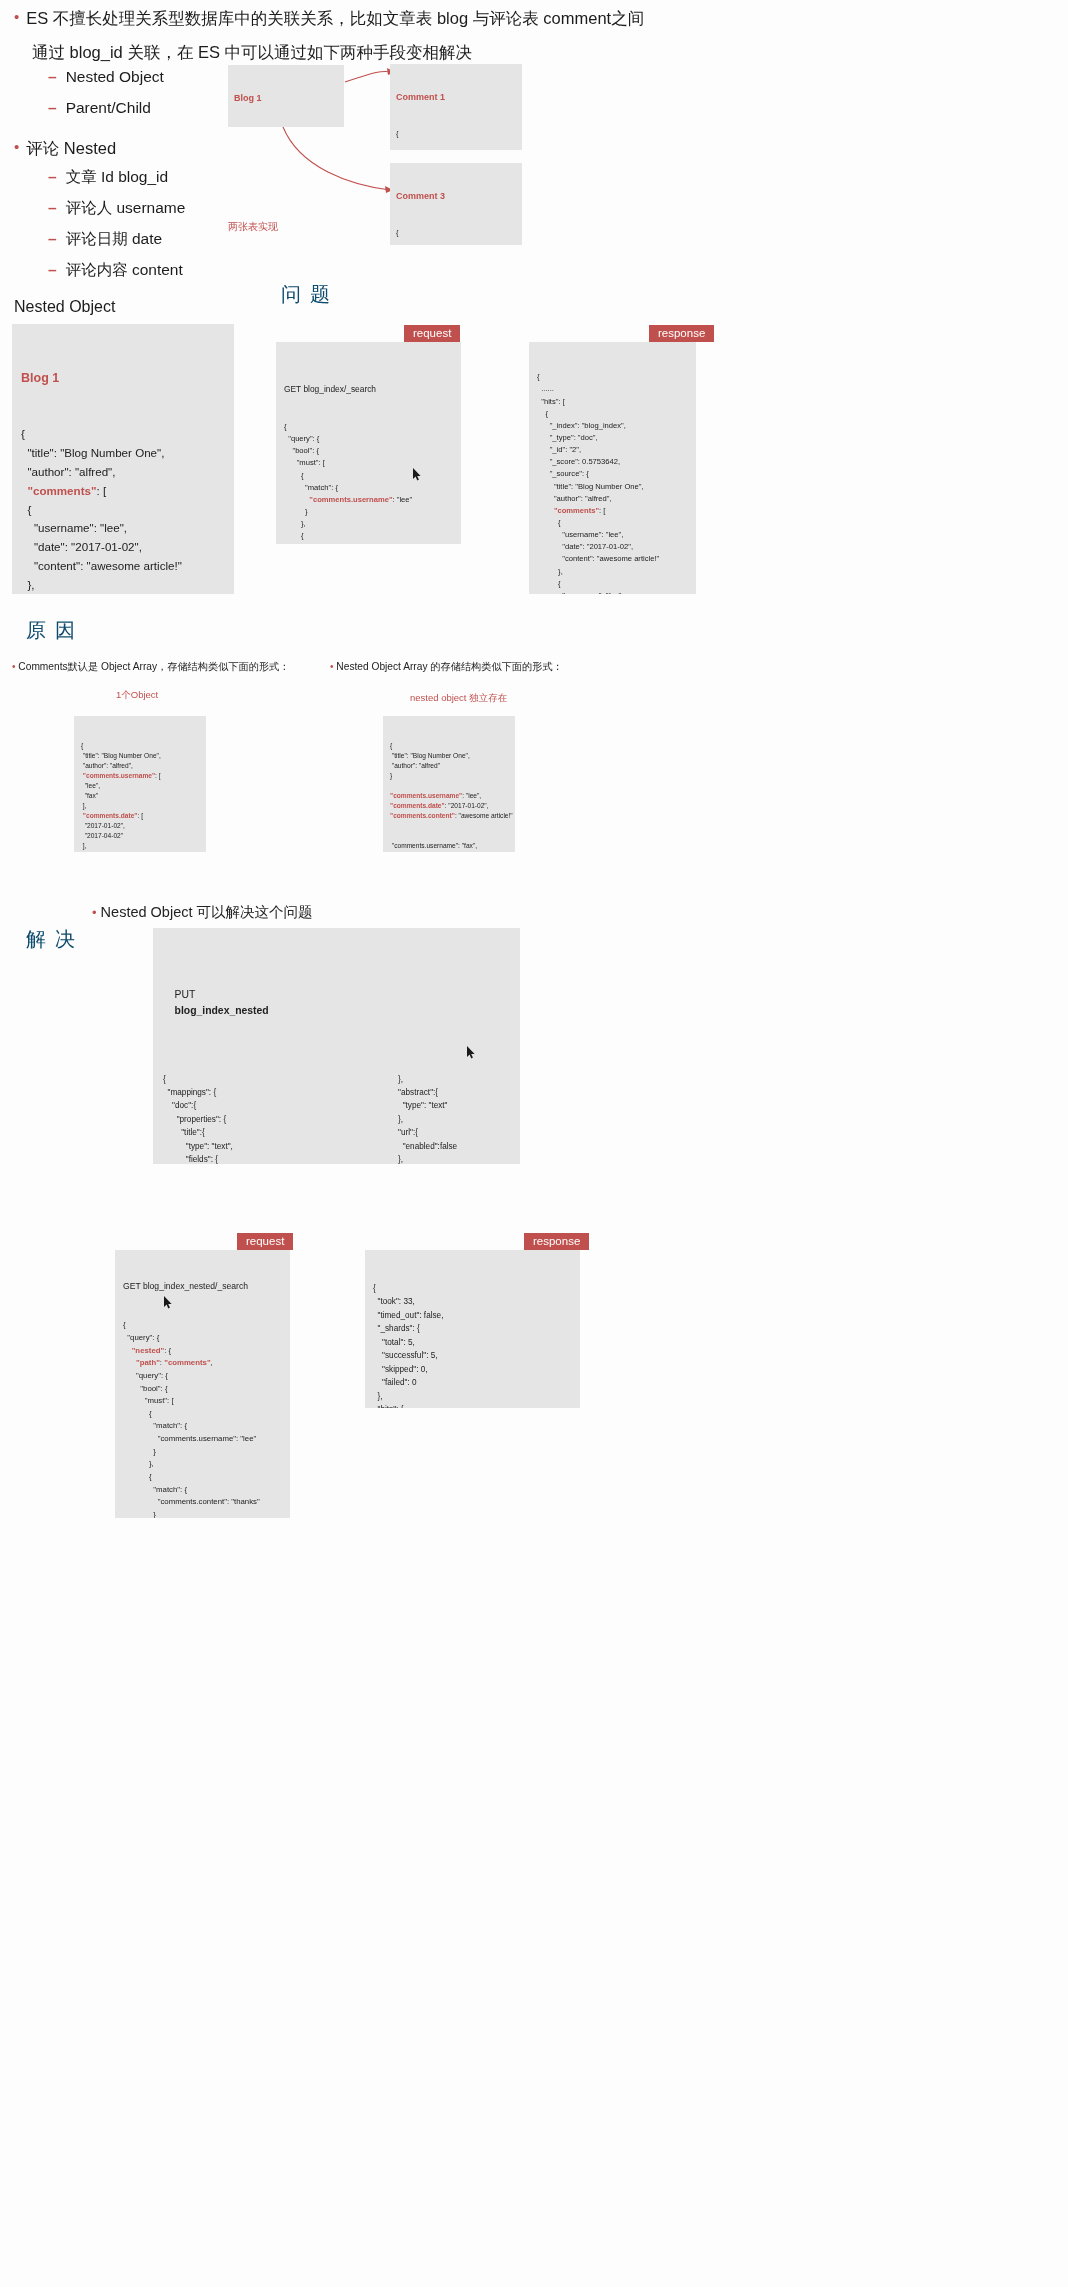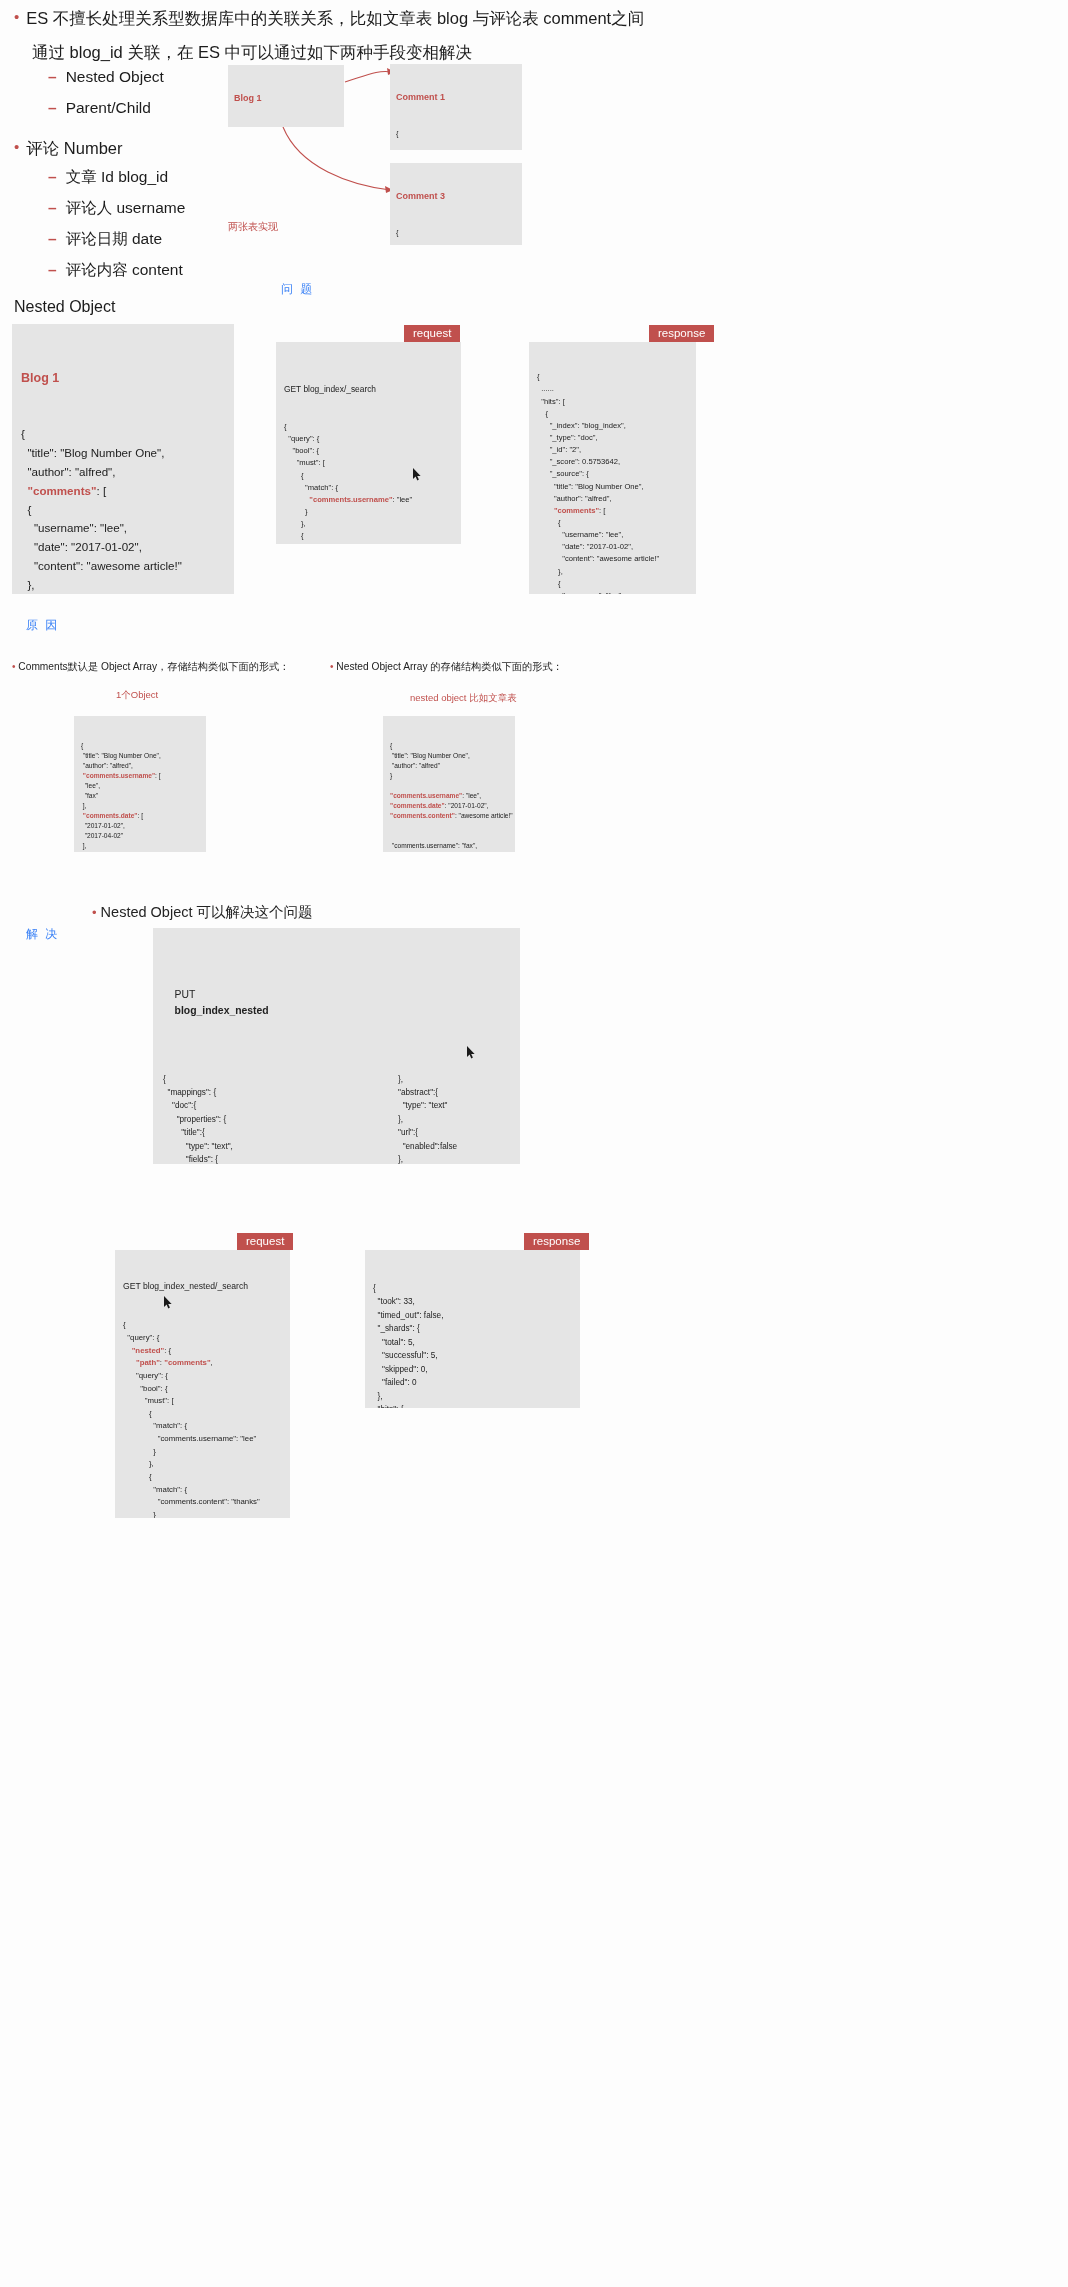--- a/index.html
+++ b/index.html
@@ -14,22 +14,22 @@
   .abs { position:absolute; }
 
   
   .b1 { font-size:16.5px; line-height:1.55; color:#1c1c1c; white-space:nowrap; }
   .b1 .dot { color:#c0504d; font-size:15px; margin-right:7px; vertical-align:2px; }
   .b2 { font-size:15.5px; color:#1c1c1c; white-space:nowrap; }
   .b2 .dash { color:#c0504d; margin-right:9px; font-weight:600; }
 
   
   .sec-title { font-size:16px; color:#1c1c1c; white-space:nowrap; }
-  .cn-big { font-size:12px; color:#3b82f6; letter-spacing:2px; white-space:nowrap;
-            font-family:Liberation Sans, sans-serif; }
+  .cn-big { font-size:20px; color:#0c4a6e; letter-spacing:2px; white-space:nowrap;
+            font-family:Liberation Serif, serif; }
 
   
   .codebox {
     background:#e5e5e5; color:#222;
     font-family:"Liberation Sans","DejaVu Sans",sans-serif;
     white-space:pre;
     overflow:hidden;
   }
   .cap { color:#c0504d; font-weight:bold; }
   .red { color:#c0504d; }
@@ -63,21 +63,21 @@
 <div class="abs b1" style="left:32px; top:40px;">
   <span>通过 blog_id  关联，在 ES 中可以通过如下两种手段变相解决</span>
 </div>
 <div class="abs b2" style="left:48px; top:68px;">
   <span class="dash">–</span><span>Nested Object</span>
 </div>
 <div class="abs b2" style="left:48px; top:99px;">
   <span class="dash">–</span><span>Parent/Child</span>
 </div>
 <div class="abs b1" style="left:14px; top:135px;">
-  <span class="dot">•</span><span>评论 Number</span>
+  <span class="dot">•</span><span>评论 Nested</span>
 </div>
 <div class="abs b2" style="left:48px; top:167px;">
   <span class="dash">–</span><span>文章 Id blog_id</span>
 </div>
 <div class="abs b2" style="left:48px; top:198px;">
   <span class="dash">–</span><span>评论人 username</span>
 </div>
 <div class="abs b2" style="left:48px; top:229px;">
   <span class="dash">–</span><span>评论日期 date</span>
 </div>
@@ -208,21 +208,21 @@
   "2017-01-02",
   "2017-04-02"
  ],
  </span></div>
 </div>
 
 <div class="abs" style="left:330px; top:660px; font-size:10.2px; white-space:nowrap;">
   <span class="red" style="font-size:10px;">•</span>
   <span>Nested Object Array 的存储结构类似下面的形式：</span>
 </div>
-<div class="abs redlabel" style="left:410px; top:692px; font-size:9.5px;">nested object 比如文章表</div>
+<div class="abs redlabel" style="left:410px; top:692px; font-size:9.5px;">nested object 独立存在</div>
 <div class="abs codebox" style="left:383px; top:716px; width:132px; height:136px; font-size:6.6px; line-height:1.52; padding:5px 7px;">
   <div><span>{
  "title": "Blog Number One",
  "author": "alfred"
 }
 
 </span><span class="redb">"comments.username"</span><span>: "lee",
 </span><span class="redb">"comments.date"</span><span>: "2017-01-02",
 </span><span class="redb">"comments.content"</span><span>: "awesome article!"
 

